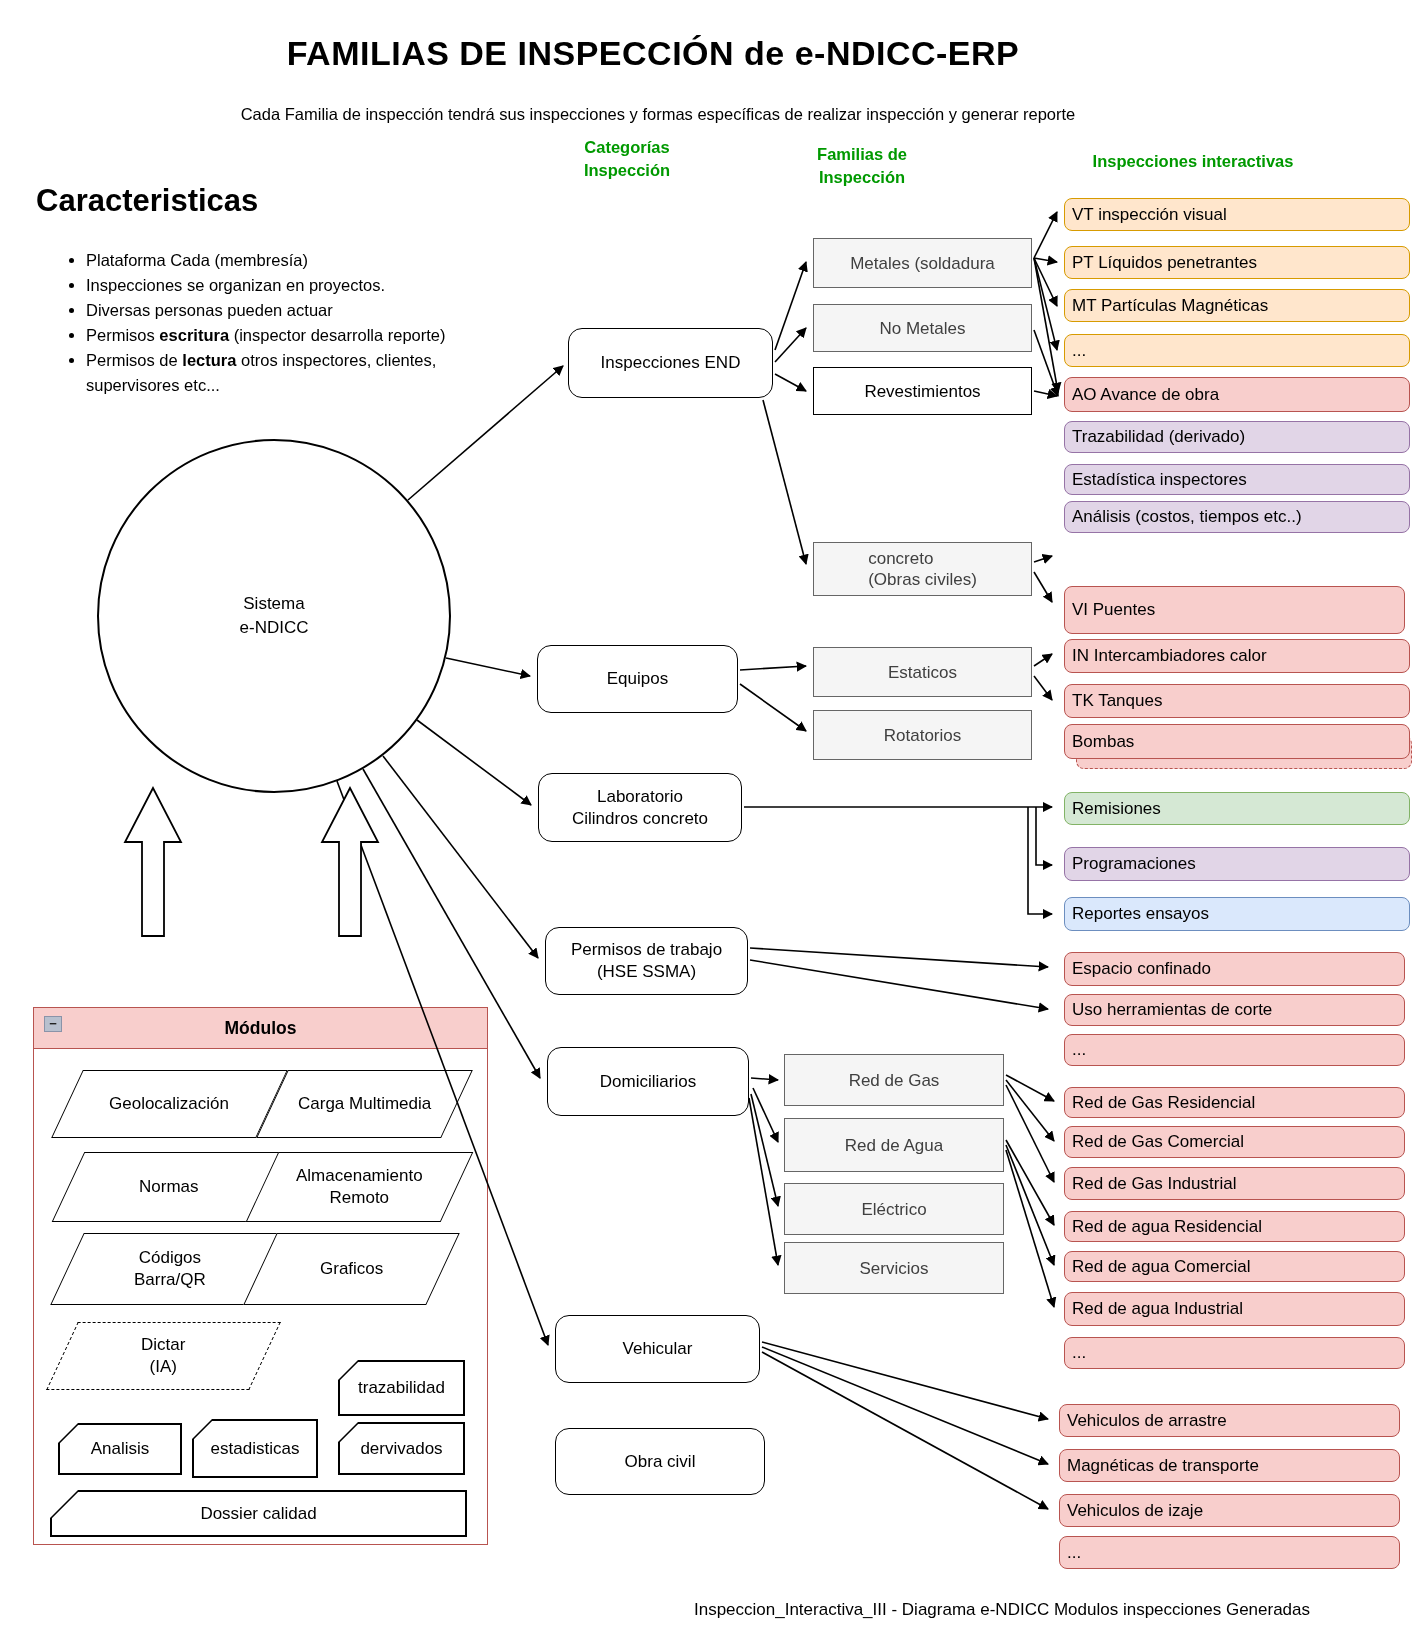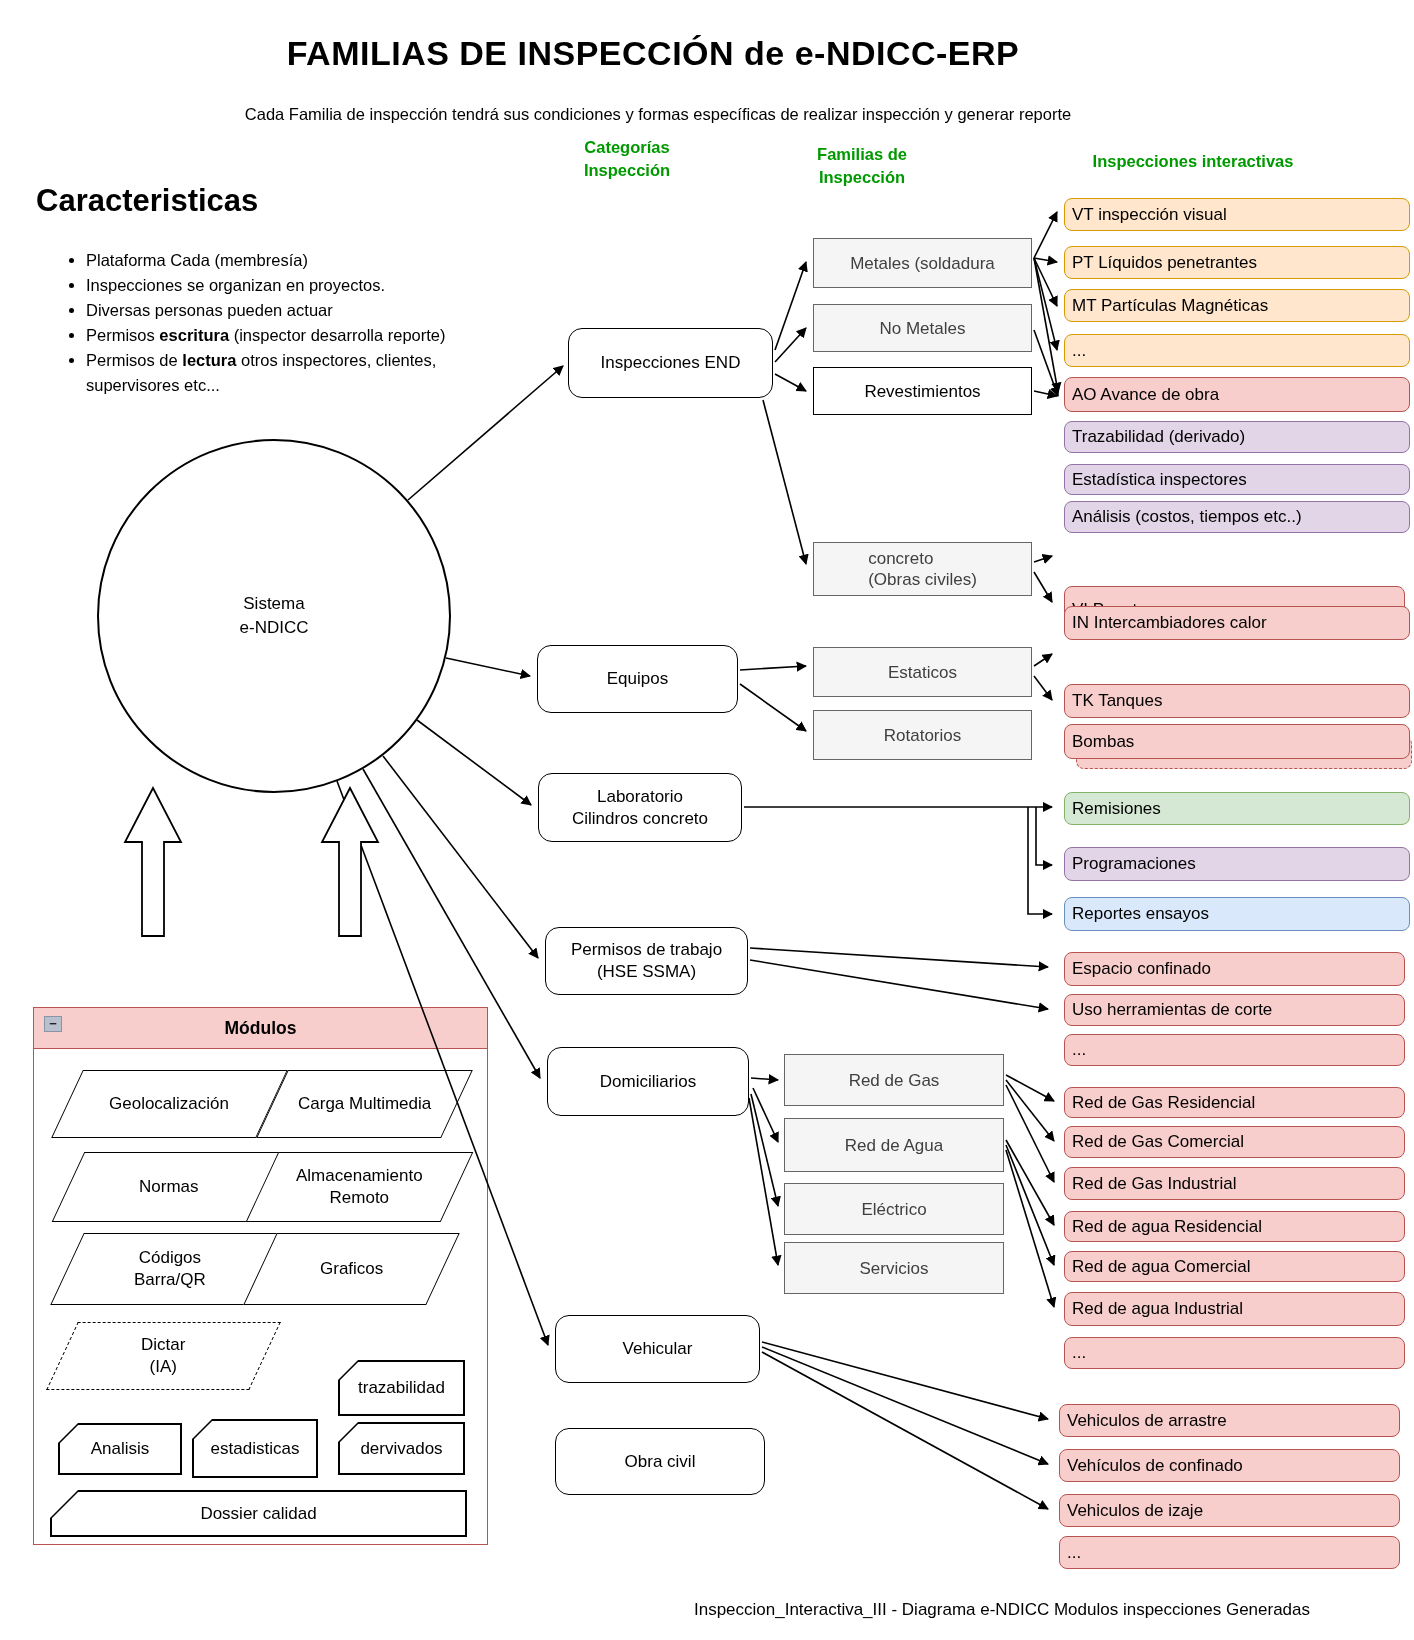--- a/index.html
+++ b/index.html
@@ -36,21 +36,21 @@
         text-align:center;font-size:17px;}
   .footer{left:622px;top:1600px;width:760px;text-align:center;font-size:17px;}
   svg.links{position:absolute;left:0;top:0;z-index:50;pointer-events:none;}
 </style>
 </head>
 <body>
 
 <div id="canvas">
 
   <div class="abs page-title">FAMILIAS DE INSPECCIÓN de e-NDICC-ERP</div>
-  <div class="abs subtitle">Cada Familia de inspección tendrá sus condiciones y formas específicas de realizar inspección y generar reporte</div>
+  <div class="abs subtitle">Cada Familia de inspección tendrá sus inspecciones y formas específicas de realizar inspección y generar reporte</div>
 
   <div class="abs colhead" style="left: 527px; top: 136px; width: 200px; color: rgb(0, 153, 0);">Categorías
 Inspección</div>
   <div class="abs colhead" style="left: 762px; top: 143px; width: 200px; color: rgb(0, 153, 0);">Familias de
 Inspección</div>
   <div class="abs colhead" style="left: 1028px; top: 150px; width: 330px; color: rgb(0, 153, 0);">Inspecciones interactivas</div>
 
   <div class="abs char-title">Caracteristicas</div>
   <ul class="abs char-list" id="char-list">
       <li><span>Plataforma Cada (membresía)</span></li>
@@ -96,38 +96,38 @@
     <div class="fam" style="position: absolute; left: 784px; top: 1242px; width: 220px; height: 52px; background: rgb(245, 245, 245); border: 1.5px solid rgb(102, 102, 102);">Servicios</div>
     <div class="insp" style="position: absolute; left: 1064px; top: 198px; width: 346px; height: 33px; background: rgb(255, 230, 204); border-color: rgb(215, 155, 0);">VT inspección visual</div>
     <div class="insp" style="position: absolute; left: 1064px; top: 246px; width: 346px; height: 33px; background: rgb(255, 230, 204); border-color: rgb(215, 155, 0);">PT Líquidos penetrantes</div>
     <div class="insp" style="position: absolute; left: 1064px; top: 289px; width: 346px; height: 33px; background: rgb(255, 230, 204); border-color: rgb(215, 155, 0);">MT Partículas Magnéticas</div>
     <div class="insp" style="position: absolute; left: 1064px; top: 334px; width: 346px; height: 33px; background: rgb(255, 230, 204); border-color: rgb(215, 155, 0);">...</div>
     <div class="insp" style="position: absolute; left: 1064px; top: 377px; width: 346px; height: 35px; background: rgb(248, 206, 204); border-color: rgb(184, 84, 80);">AO Avance de obra</div>
     <div class="insp" style="position: absolute; left: 1064px; top: 421px; width: 346px; height: 32px; background: rgb(225, 213, 231); border-color: rgb(150, 115, 166);">Trazabilidad (derivado)</div>
     <div class="insp" style="position: absolute; left: 1064px; top: 464px; width: 346px; height: 31px; background: rgb(225, 213, 231); border-color: rgb(150, 115, 166);">Estadística inspectores</div>
     <div class="insp" style="position: absolute; left: 1064px; top: 501px; width: 346px; height: 32px; background: rgb(225, 213, 231); border-color: rgb(150, 115, 166);">Análisis (costos, tiempos etc..)</div>
     <div class="insp" style="position: absolute; left: 1064px; top: 586px; width: 341px; height: 48px; background: rgb(248, 206, 204); border-color: rgb(184, 84, 80);">VI Puentes</div>
-    <div class="insp" style="position: absolute; left: 1064px; top: 606px; width: 346px; height: 34px; background: rgb(248, 206, 204); border-color: rgb(184, 84, 80);">IN Intercambiadores calor</div>
+    <div class="insp" style="position: absolute; left: 1064px; top: 639px; width: 346px; height: 34px; background: rgb(248, 206, 204); border-color: rgb(184, 84, 80);">IN Intercambiadores calor</div>
     <div class="insp" style="position: absolute; left: 1064px; top: 684px; width: 346px; height: 34px; background: rgb(248, 206, 204); border-color: rgb(184, 84, 80);">TK Tanques</div>
     <div class="insp" style="position: absolute; left: 1064px; top: 724px; width: 346px; height: 35px; background: rgb(248, 206, 204); border-color: rgb(184, 84, 80);">Bombas</div>
     <div class="insp" style="position: absolute; left: 1064px; top: 792px; width: 346px; height: 33px; background: rgb(213, 232, 212); border-color: rgb(130, 179, 102);">Remisiones</div>
     <div class="insp" style="position: absolute; left: 1064px; top: 847px; width: 346px; height: 34px; background: rgb(225, 213, 231); border-color: rgb(150, 115, 166);">Programaciones</div>
     <div class="insp" style="position: absolute; left: 1064px; top: 897px; width: 346px; height: 34px; background: rgb(218, 232, 252); border-color: rgb(108, 142, 191);">Reportes ensayos</div>
     <div class="insp" style="position: absolute; left: 1064px; top: 952px; width: 341px; height: 34px; background: rgb(248, 206, 204); border-color: rgb(184, 84, 80);">Espacio confinado</div>
     <div class="insp" style="position: absolute; left: 1064px; top: 994px; width: 341px; height: 32px; background: rgb(248, 206, 204); border-color: rgb(184, 84, 80);">Uso herramientas de corte</div>
     <div class="insp" style="position: absolute; left: 1064px; top: 1034px; width: 341px; height: 32px; background: rgb(248, 206, 204); border-color: rgb(184, 84, 80);">...</div>
     <div class="insp" style="position: absolute; left: 1064px; top: 1087px; width: 341px; height: 31px; background: rgb(248, 206, 204); border-color: rgb(184, 84, 80);">Red de Gas Residencial</div>
     <div class="insp" style="position: absolute; left: 1064px; top: 1126px; width: 341px; height: 32px; background: rgb(248, 206, 204); border-color: rgb(184, 84, 80);">Red de Gas Comercial</div>
     <div class="insp" style="position: absolute; left: 1064px; top: 1167px; width: 341px; height: 33px; background: rgb(248, 206, 204); border-color: rgb(184, 84, 80);">Red de Gas Industrial</div>
     <div class="insp" style="position: absolute; left: 1064px; top: 1211px; width: 341px; height: 31px; background: rgb(248, 206, 204); border-color: rgb(184, 84, 80);">Red de agua Residencial</div>
     <div class="insp" style="position: absolute; left: 1064px; top: 1251px; width: 341px; height: 31px; background: rgb(248, 206, 204); border-color: rgb(184, 84, 80);">Red de agua Comercial</div>
     <div class="insp" style="position: absolute; left: 1064px; top: 1292px; width: 341px; height: 34px; background: rgb(248, 206, 204); border-color: rgb(184, 84, 80);">Red de agua Industrial</div>
     <div class="insp" style="position: absolute; left: 1064px; top: 1337px; width: 341px; height: 32px; background: rgb(248, 206, 204); border-color: rgb(184, 84, 80);">...</div>
     <div class="insp" style="position: absolute; left: 1059px; top: 1404px; width: 341px; height: 33px; background: rgb(248, 206, 204); border-color: rgb(184, 84, 80);">Vehiculos de arrastre</div>
-    <div class="insp" style="position: absolute; left: 1059px; top: 1449px; width: 341px; height: 33px; background: rgb(248, 206, 204); border-color: rgb(184, 84, 80);">Vehículos de confinado</div>
+    <div class="insp" style="position: absolute; left: 1059px; top: 1449px; width: 341px; height: 33px; background: rgb(248, 206, 204); border-color: rgb(184, 84, 80);">Magnéticas de transporte</div>
     <div class="insp" style="position: absolute; left: 1059px; top: 1494px; width: 341px; height: 33px; background: rgb(248, 206, 204); border-color: rgb(184, 84, 80);">Vehiculos de izaje</div>
     <div class="insp" style="position: absolute; left: 1059px; top: 1536px; width: 341px; height: 33px; background: rgb(248, 206, 204); border-color: rgb(184, 84, 80);">...</div>
     <div class="para" style="position: absolute; left: 67px; top: 1070px; width: 205px; height: 68px; transform: skewX(-25deg);"><span style="transform: skewX(25deg); white-space: pre-line;">Geolocalización</span></div>
     <div class="para" style="position: absolute; left: 272px; top: 1070px; width: 185px; height: 68px; transform: skewX(-25deg);"><span style="transform: skewX(25deg); white-space: pre-line;">Carga Multimedia</span></div>
     <div class="para" style="position: absolute; left: 68px; top: 1152px; width: 202px; height: 70px; transform: skewX(-25deg);"><span style="transform: skewX(25deg); white-space: pre-line;">Normas</span></div>
     <div class="para" style="position: absolute; left: 262px; top: 1152px; width: 195px; height: 70px; transform: skewX(-25deg);"><span style="transform: skewX(25deg); white-space: pre-line;">Almacenamiento
 Remoto</span></div>
     <div class="para" style="position: absolute; left: 67px; top: 1233px; width: 205px; height: 72px; transform: skewX(-25deg);"><span style="transform: skewX(25deg); white-space: pre-line;">Códigos
 Barra/QR</span></div>
     <div class="para" style="position: absolute; left: 260px; top: 1233px; width: 183px; height: 72px; transform: skewX(-25deg);"><span style="transform: skewX(25deg); white-space: pre-line;">Graficos</span></div>

